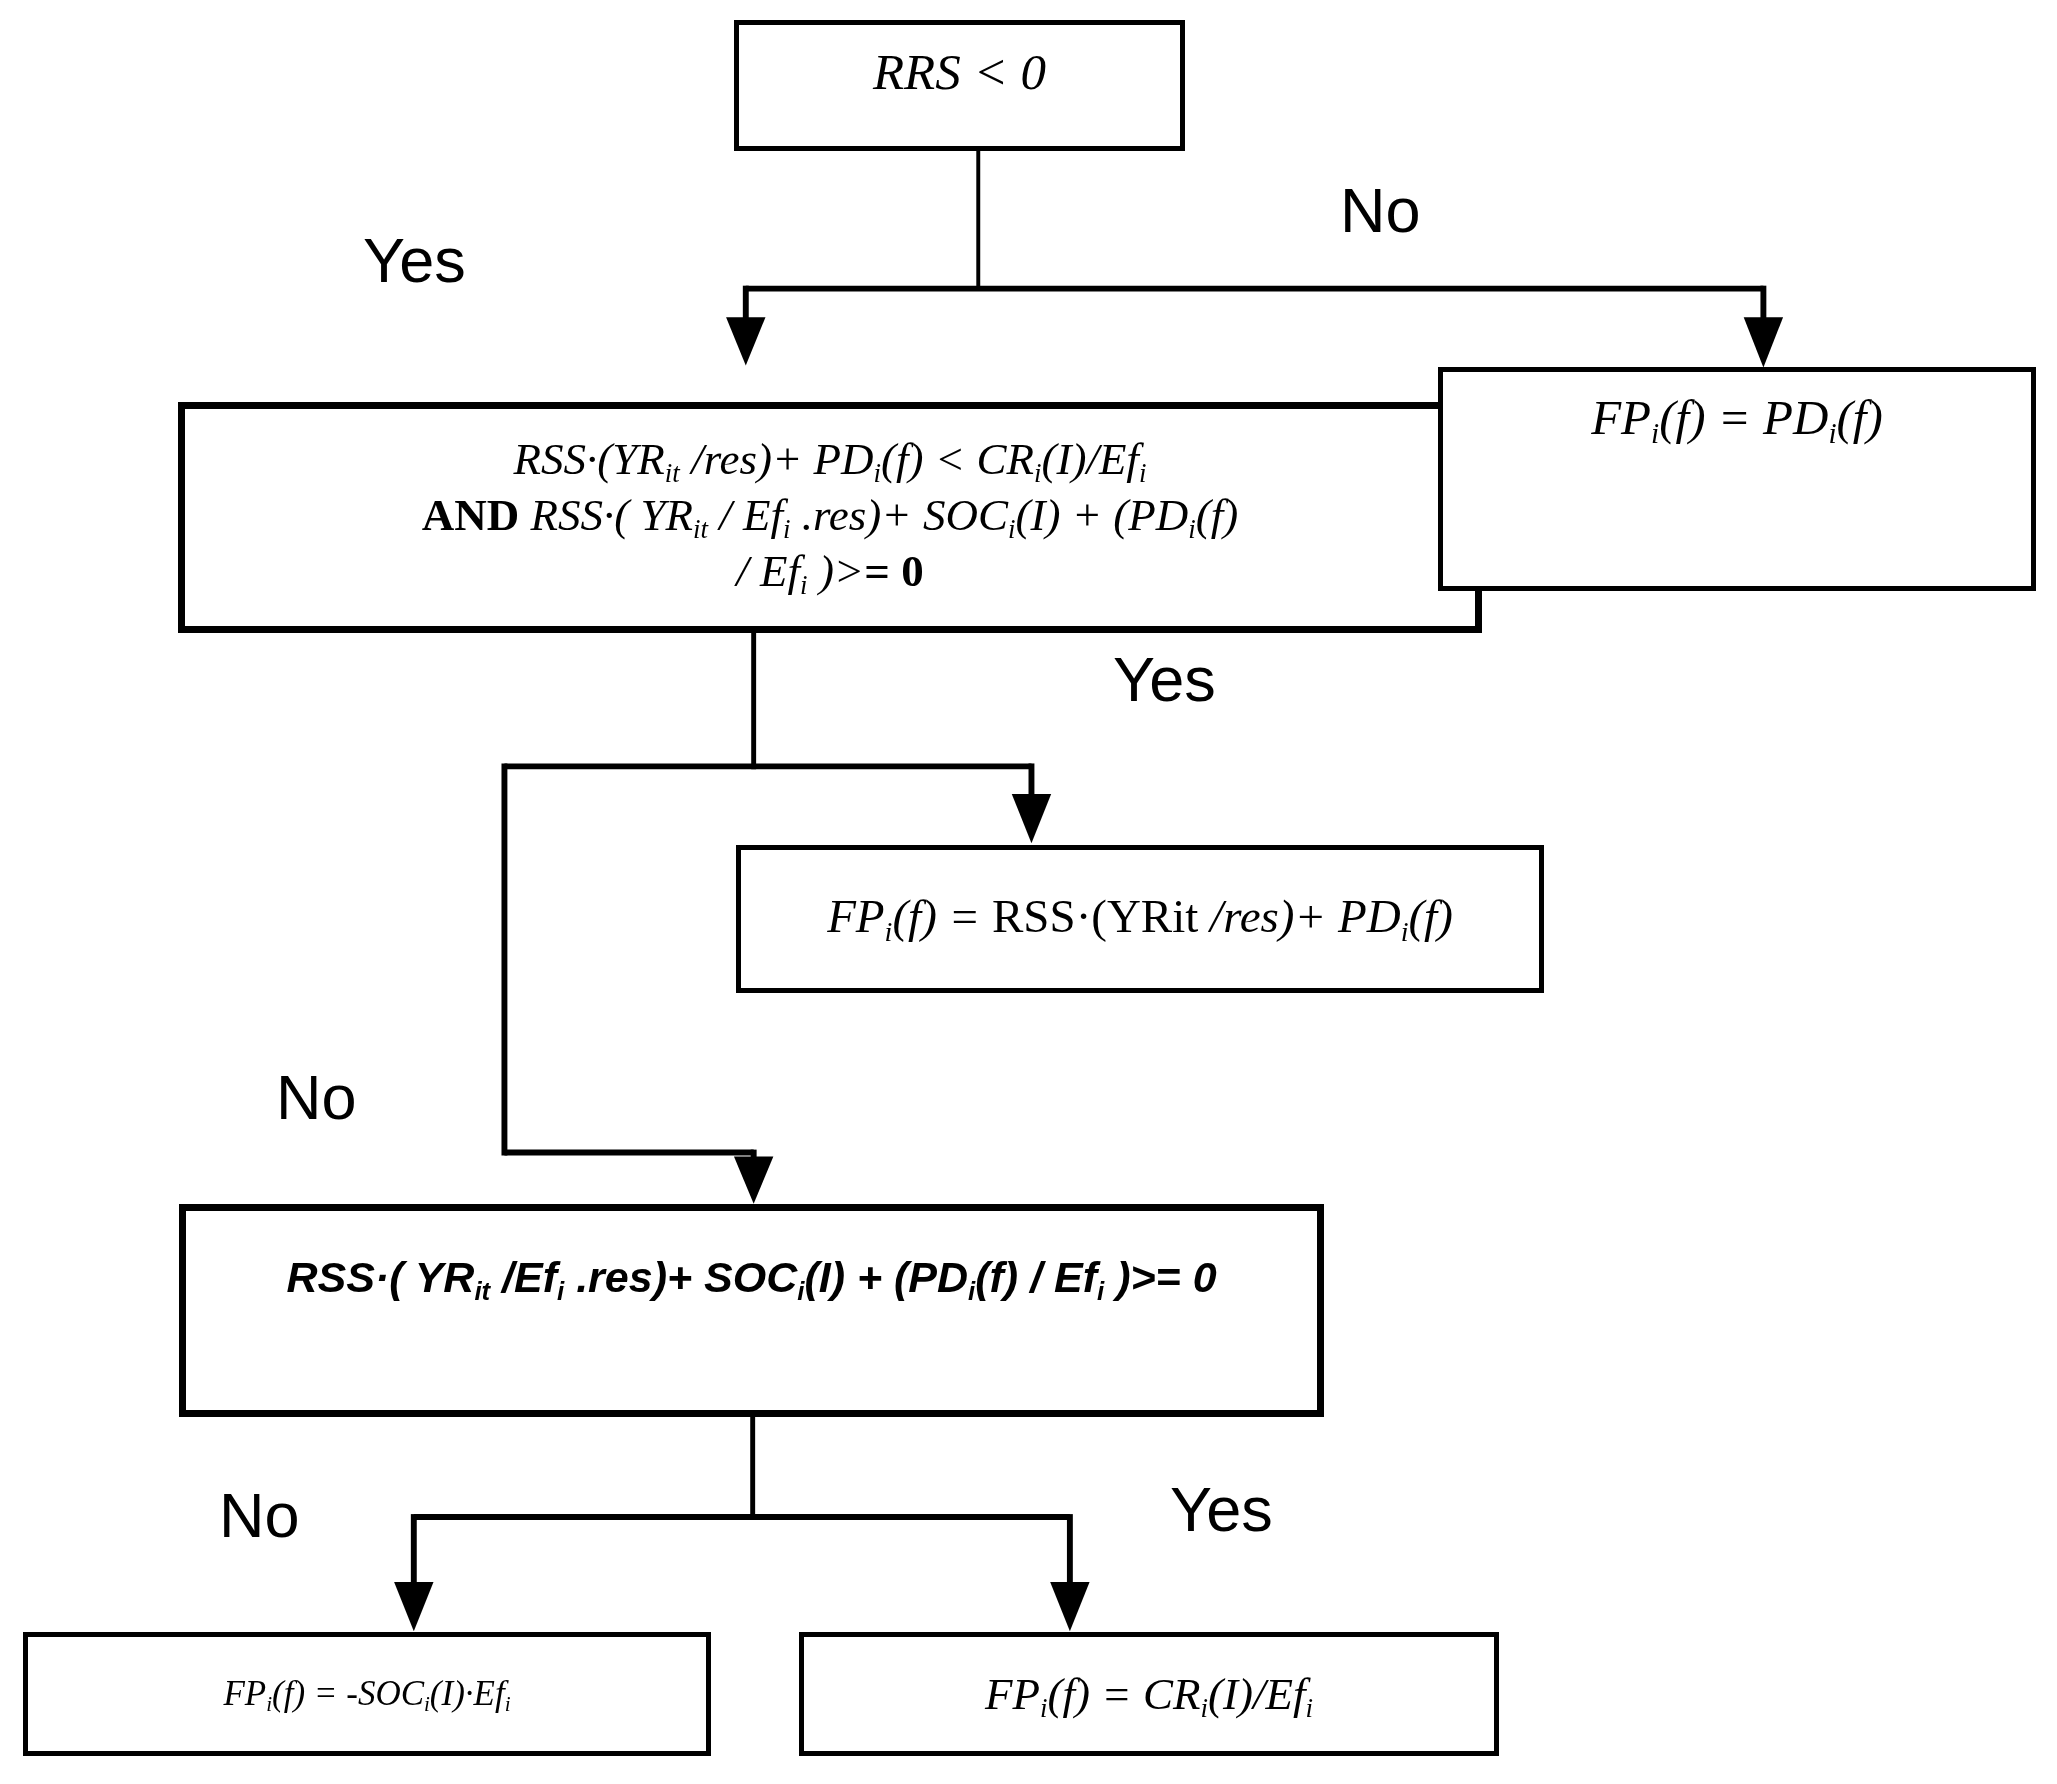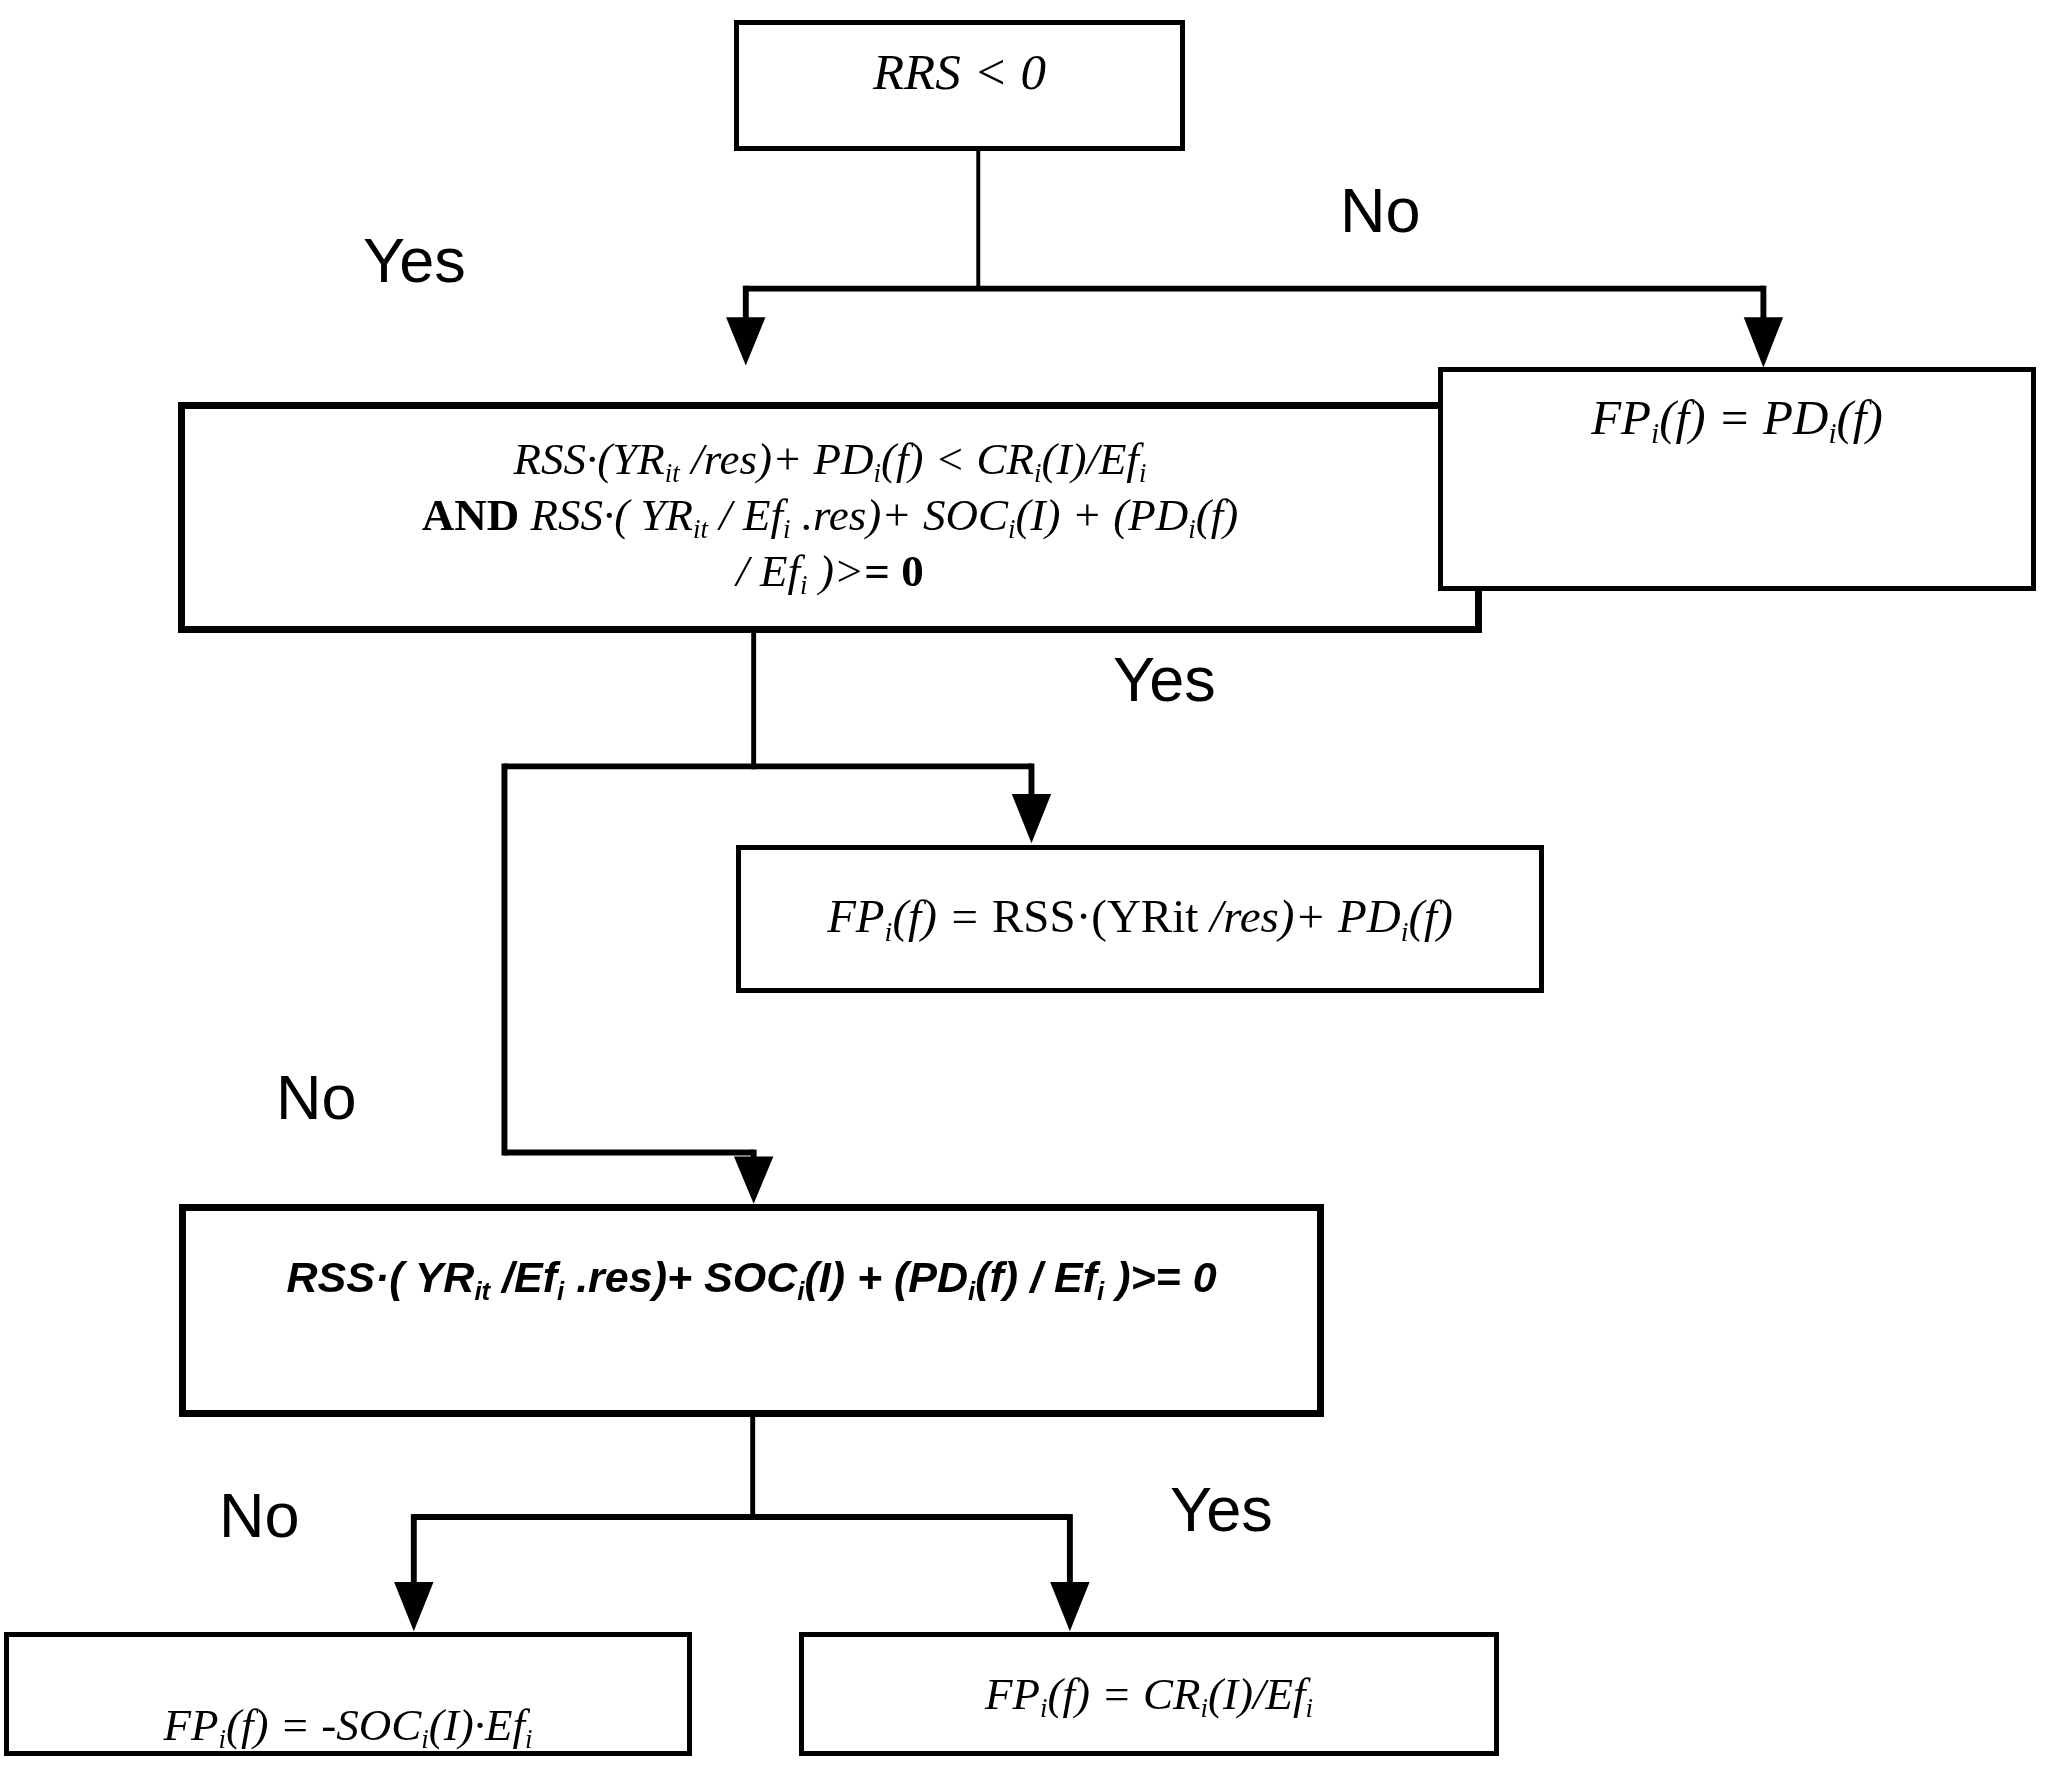--- a/index.html
+++ b/index.html
@@ -37,21 +37,21 @@
   }
   #box-root{left:734px;top:19.7px;width:451px;height:131px;font-size:51px;padding-bottom:26px;}
   #box-cond1{left:178px;top:365px;width:1304px;height:231px;font-size:45px;line-height:50px;margin-top:37px;}
   #box-no1{left:1438px;top:367px;width:598px;height:224px;font-size:49px;padding-top:17px;}
   #box-yes2{left:736px;top:845px;width:808px;height:148px;font-size:47px;padding-bottom:5.9px;}
   #box-cond2{
     left:179px;top:1204px;width:1145px;height:213px;
     font-size:43px;padding-top:42px;
     font-family:"Liberation Sans", sans-serif;font-style:italic;font-weight:600;
   }
-  #box-no3{left:4px;top:1632px;width:688px;height:124px;font-size:45px;justify-content:flex-end;}
+  #box-no3{left:23px;top:1632px;width:688px;height:124px;font-size:35px;}
   #box-yes3{left:799px;top:1632px;width:700px;height:124px;font-size:45px;}
   #label-yes1{left:363px;top:229px;}
   #label-no1{left:1340px;top:179px;}
   #label-yes2{left:1113px;top:648px;}
   #label-no2{left:276px;top:1066px;}
   #label-no3{left:219px;top:1484px;}
   #label-yes3{left:1170px;top:1478px;}
 </style>
 </head>
 <body>

